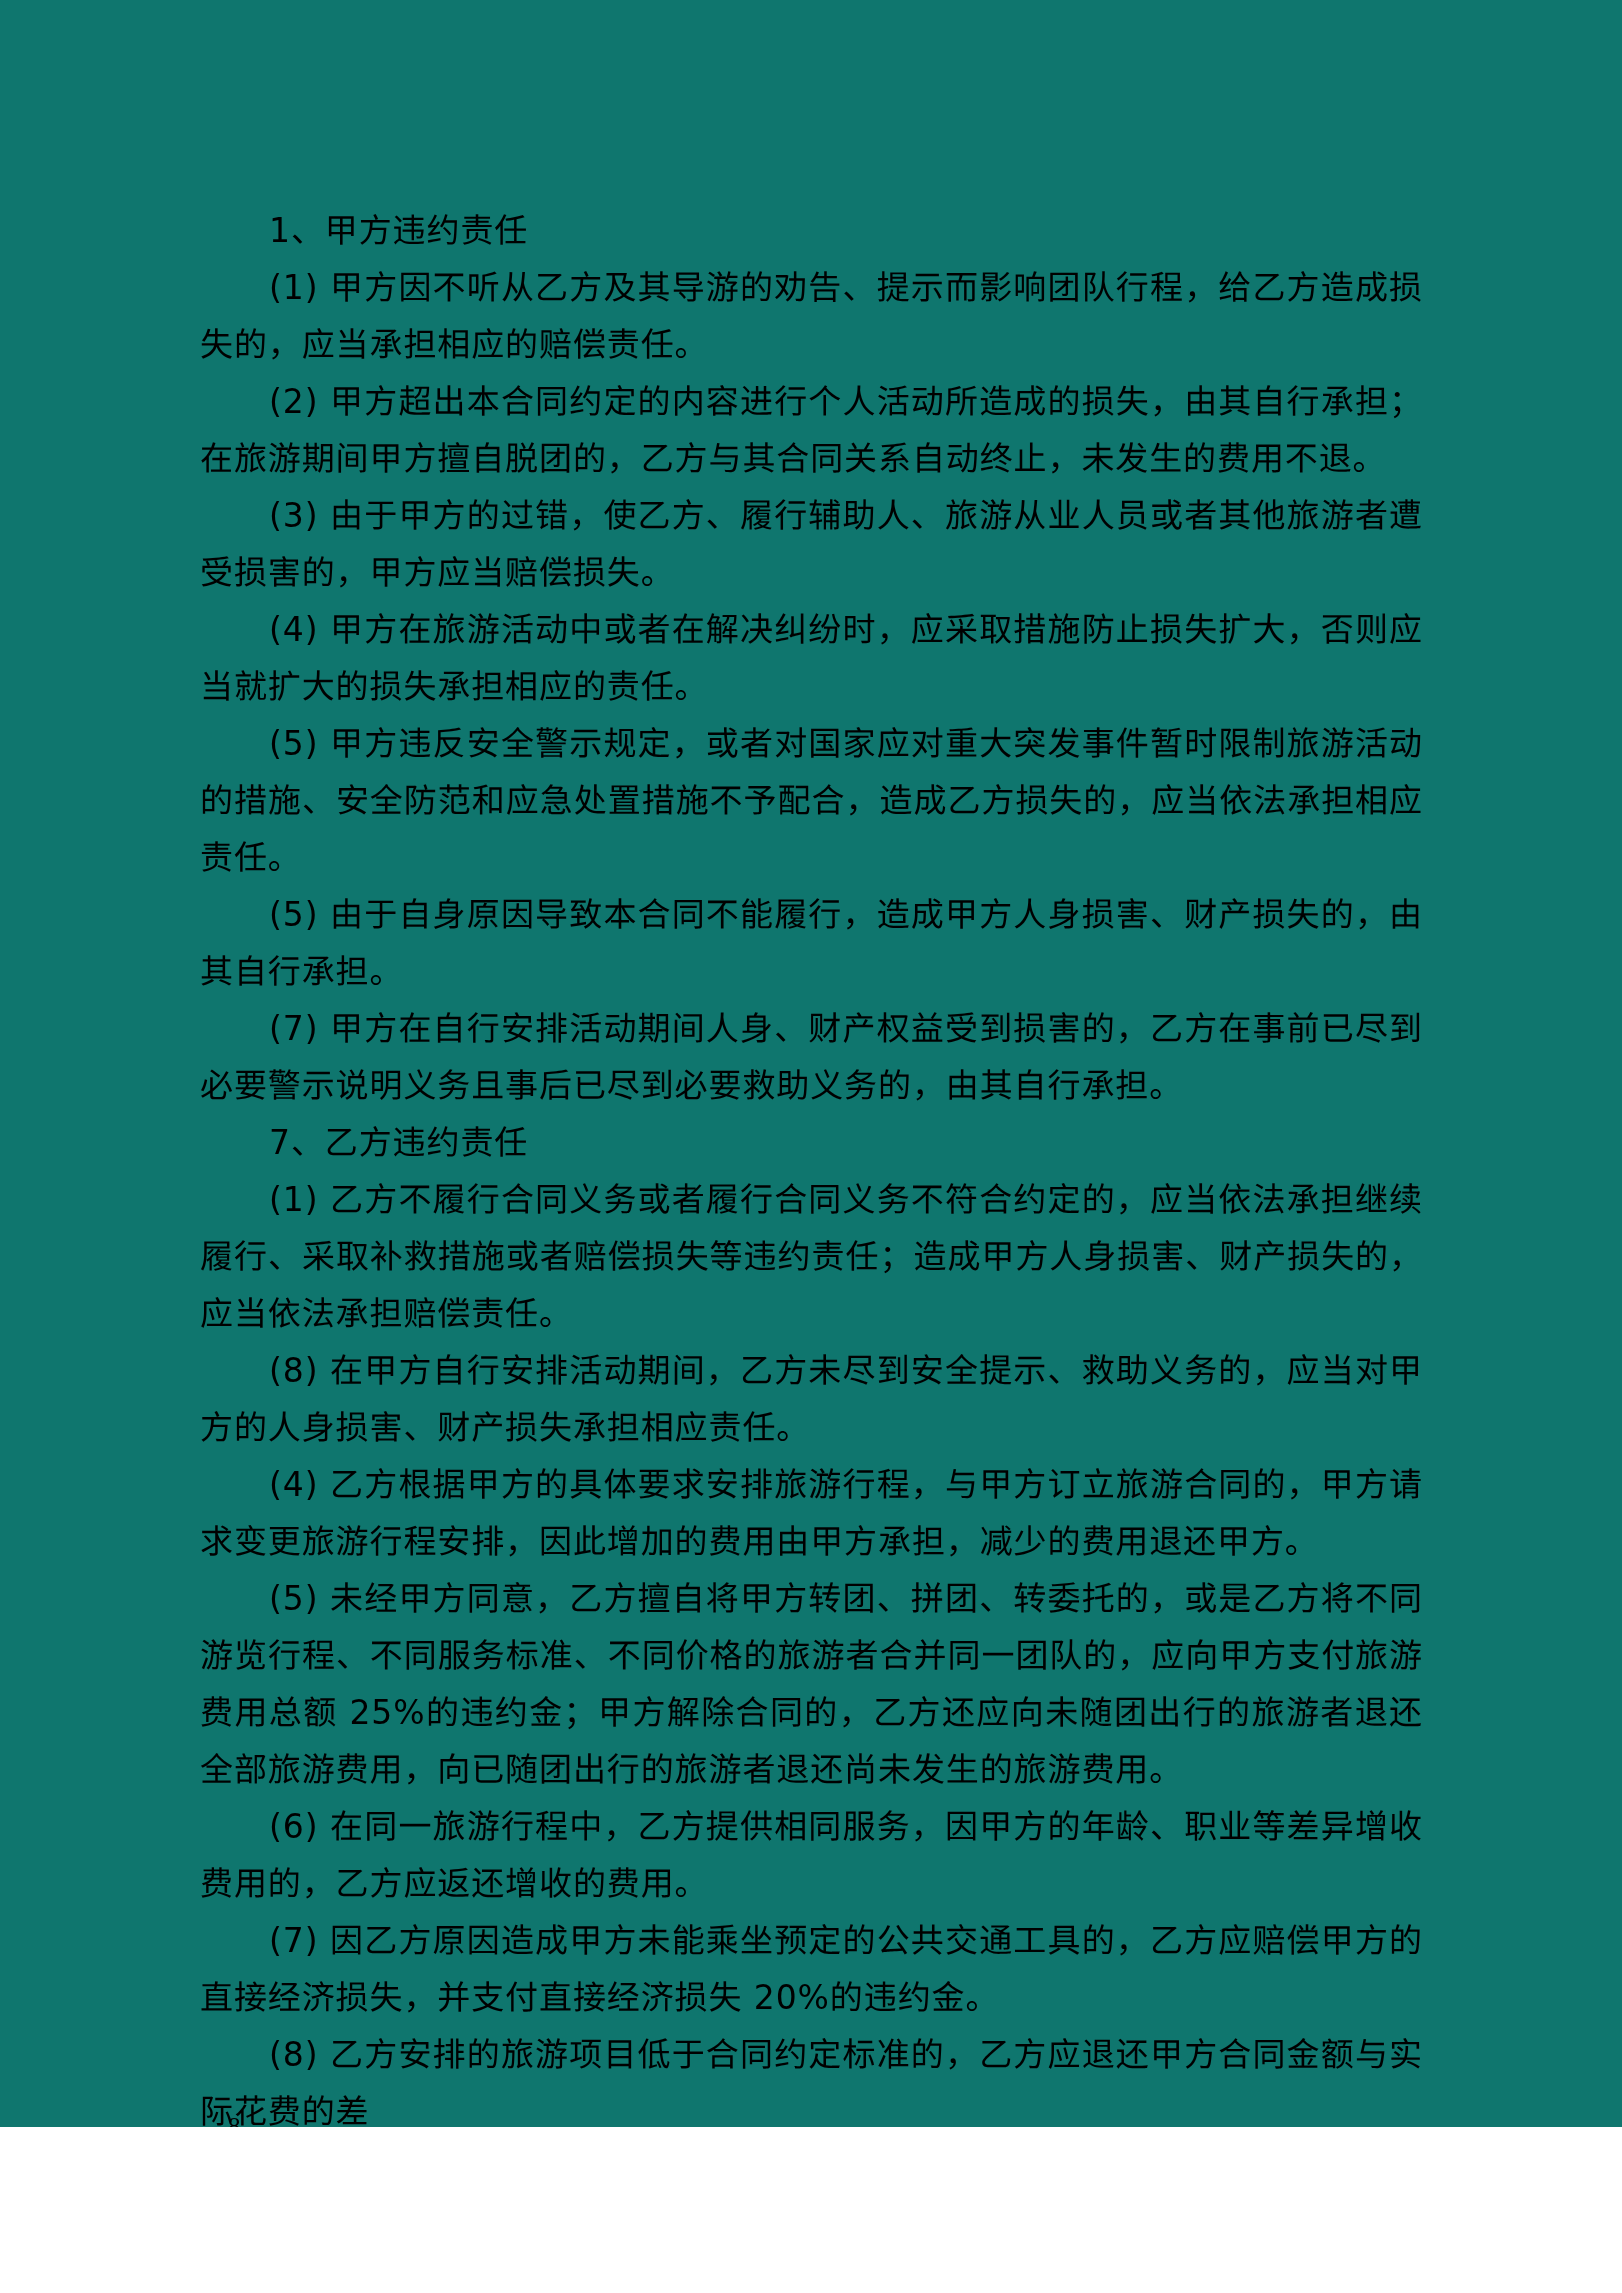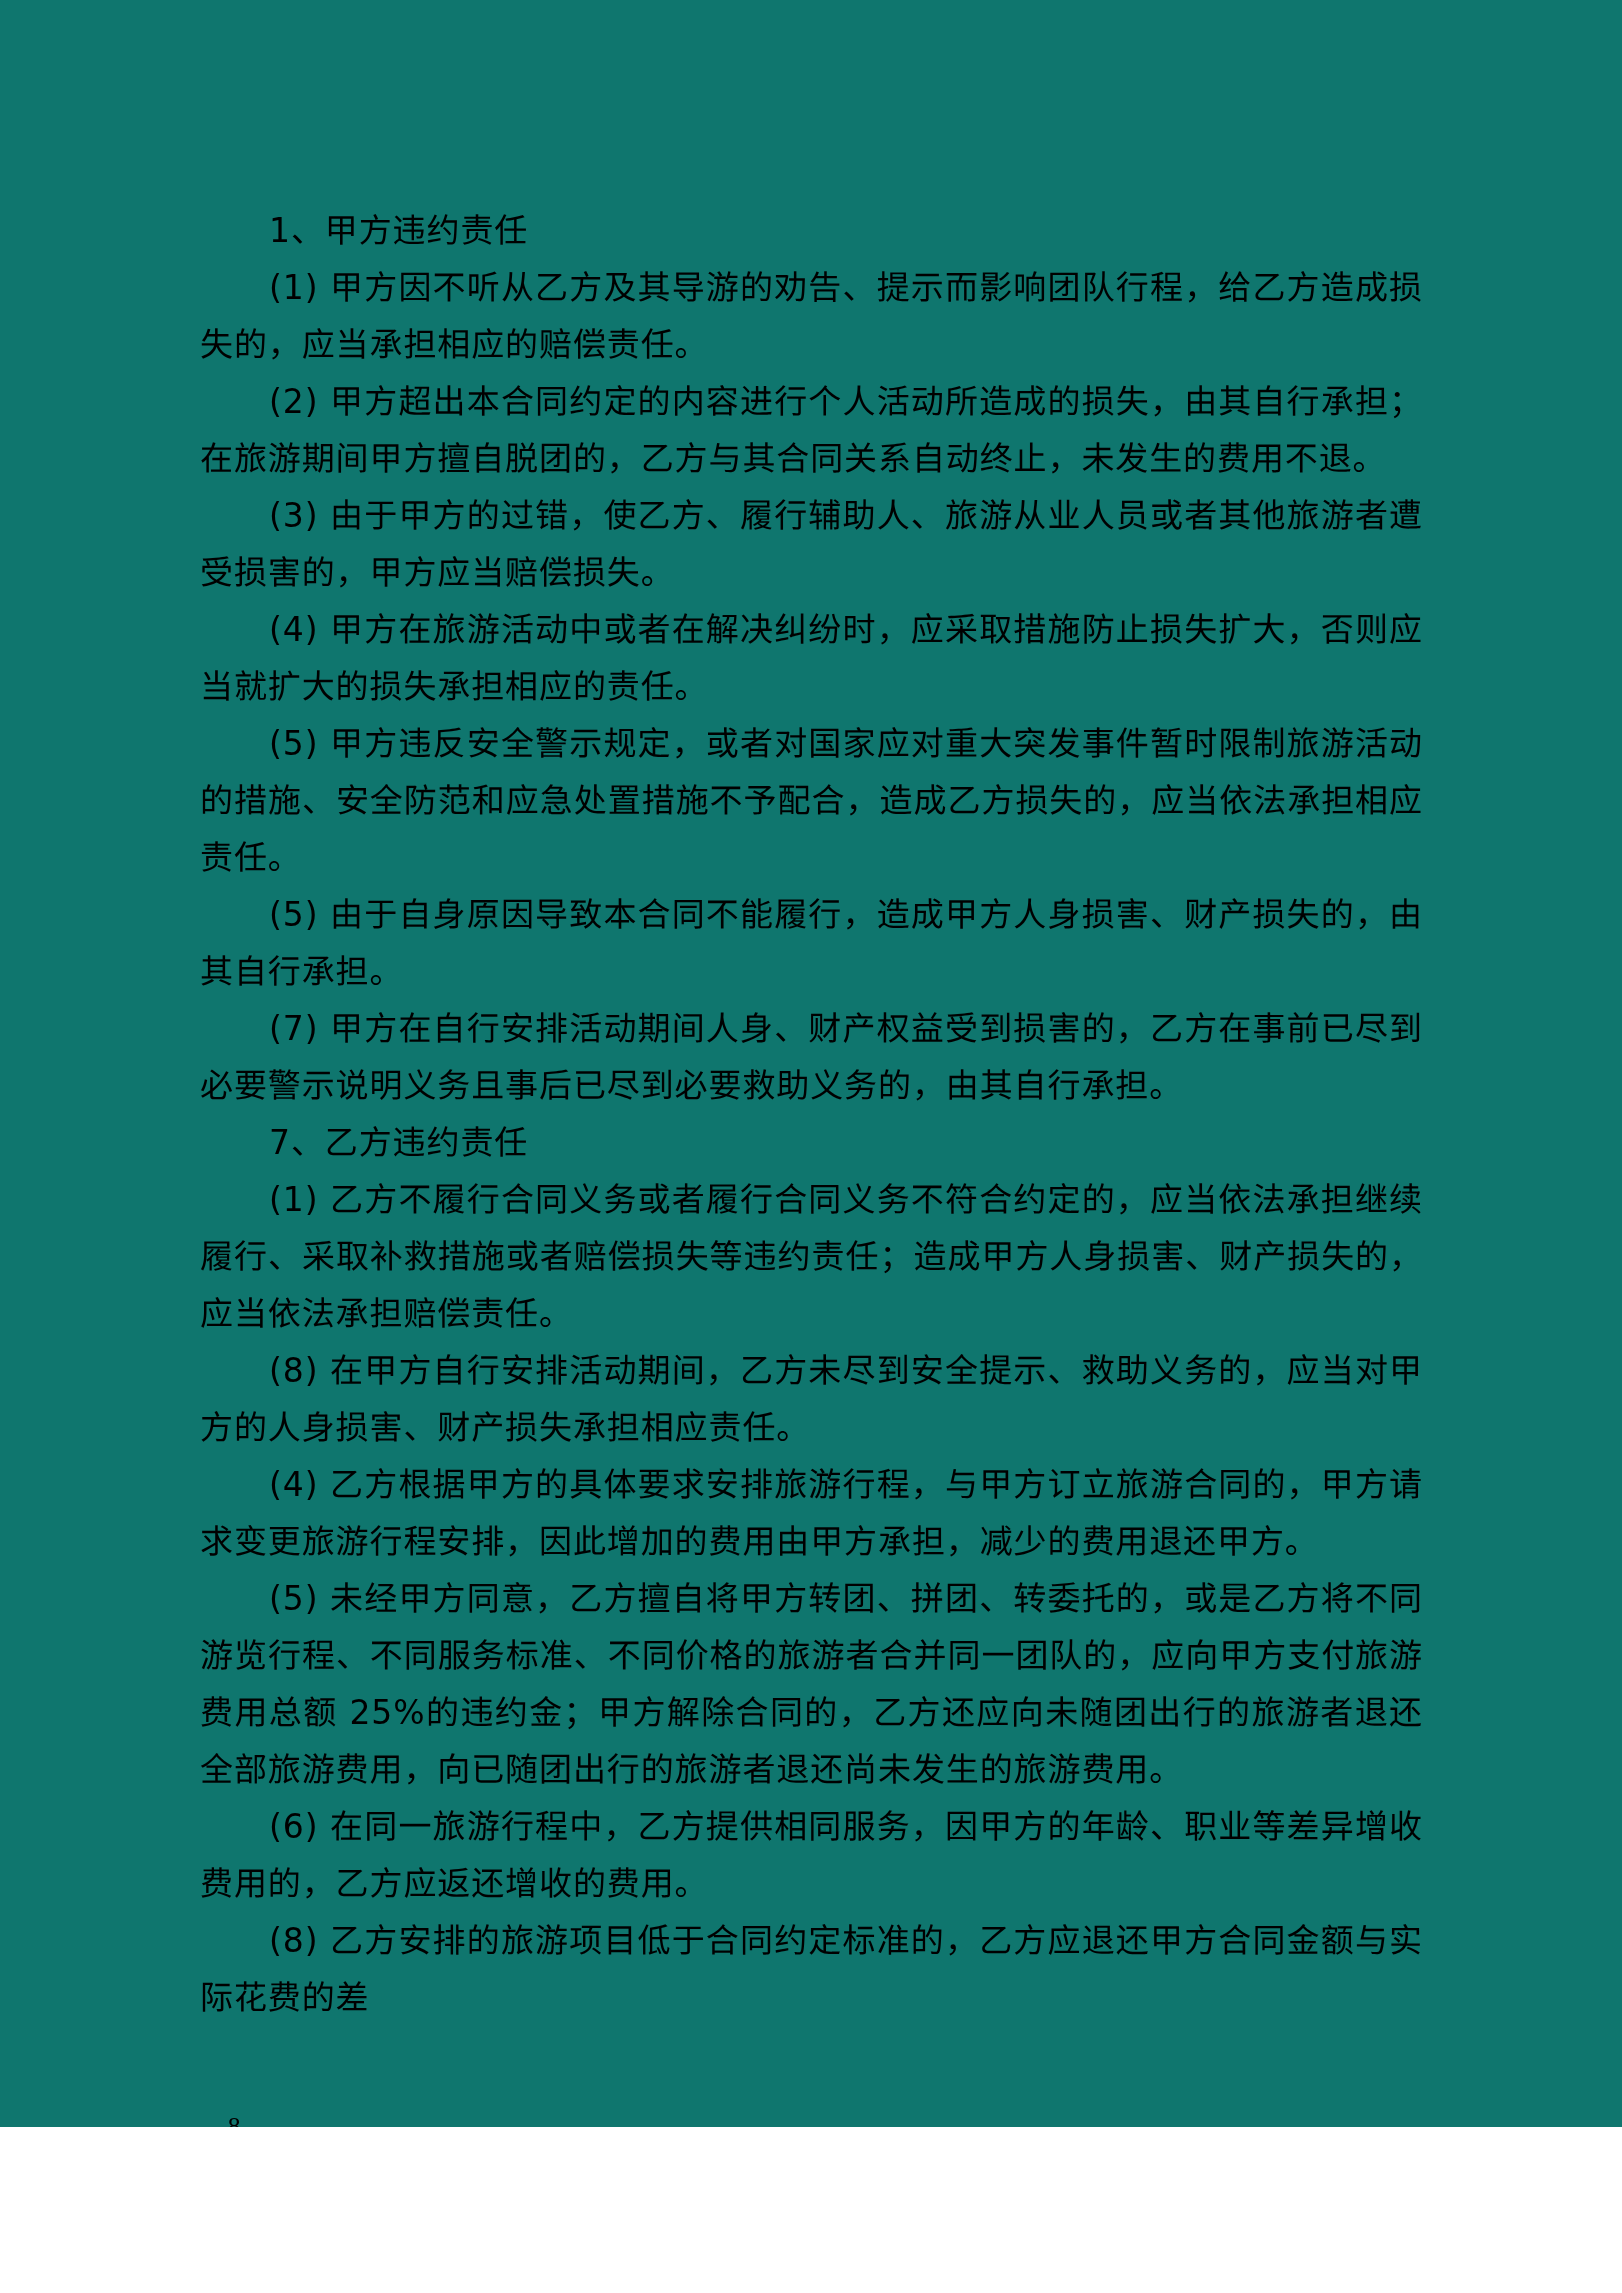--- a/index.html
+++ b/index.html
@@ -60,19 +60,20 @@
     <p>(5) 由于自身原因导致本合同不能履行，造成甲方人身损害、财产损失的，由其自行承担。</p>
     <p>(7) 甲方在自行安排活动期间人身、财产权益受到损害的，乙方在事前已尽到必要警示说明义务且事后已尽到必要救助义务的，由其自行承担。</p>
 
     <p>7、乙方违约责任</p>
 
     <p>(1) 乙方不履行合同义务或者履行合同义务不符合约定的，应当依法承担继续履行、采取补救措施或者赔偿损失等违约责任；造成甲方人身损害、财产损失的，应当依法承担赔偿责任。</p>
     <p>(8) 在甲方自行安排活动期间，乙方未尽到安全提示、救助义务的，应当对甲方的人身损害、财产损失承担相应责任。</p>
     <p>(4) 乙方根据甲方的具体要求安排旅游行程，与甲方订立旅游合同的，甲方请求变更旅游行程安排，因此增加的费用由甲方承担，减少的费用退还甲方。</p>
     <p>(5) 未经甲方同意，乙方擅自将甲方转团、拼团、转委托的，或是乙方将不同游览行程、不同服务标准、不同价格的旅游者合并同一团队的，应向甲方支付旅游费用总额 25%的违约金；甲方解除合同的，乙方还应向未随团出行的旅游者退还全部旅游费用，向已随团出行的旅游者退还尚未发生的旅游费用。</p>
     <p>(6) 在同一旅游行程中，乙方提供相同服务，因甲方的年龄、职业等差异增收费用的，乙方应返还增收的费用。</p>
+    <p>(7) 因乙方原因造成甲方未能乘坐预定的公共交通工具的，乙方应赔偿甲方的直接经济损失，并支付直接经济损失 20%的违约金。</p>
     <p>(8) 乙方安排的旅游项目低于合同约定标准的，乙方应退还甲方合同金额与实际花费的差</p>
 
   </div>
 
   <div class="footer">- 8 -</div>
 </div>
 
 
 </body></html>

